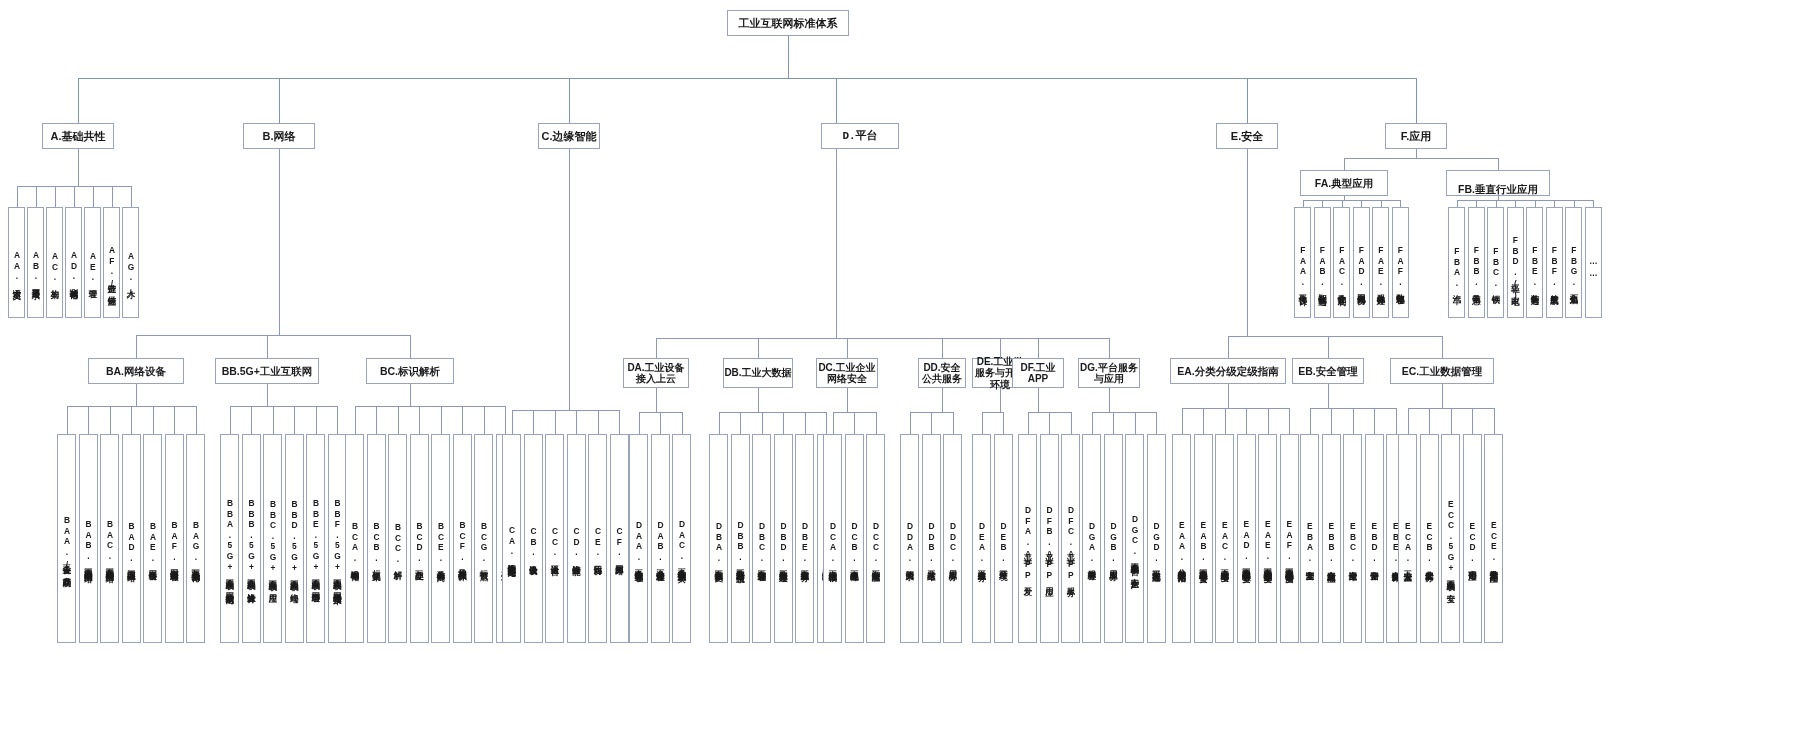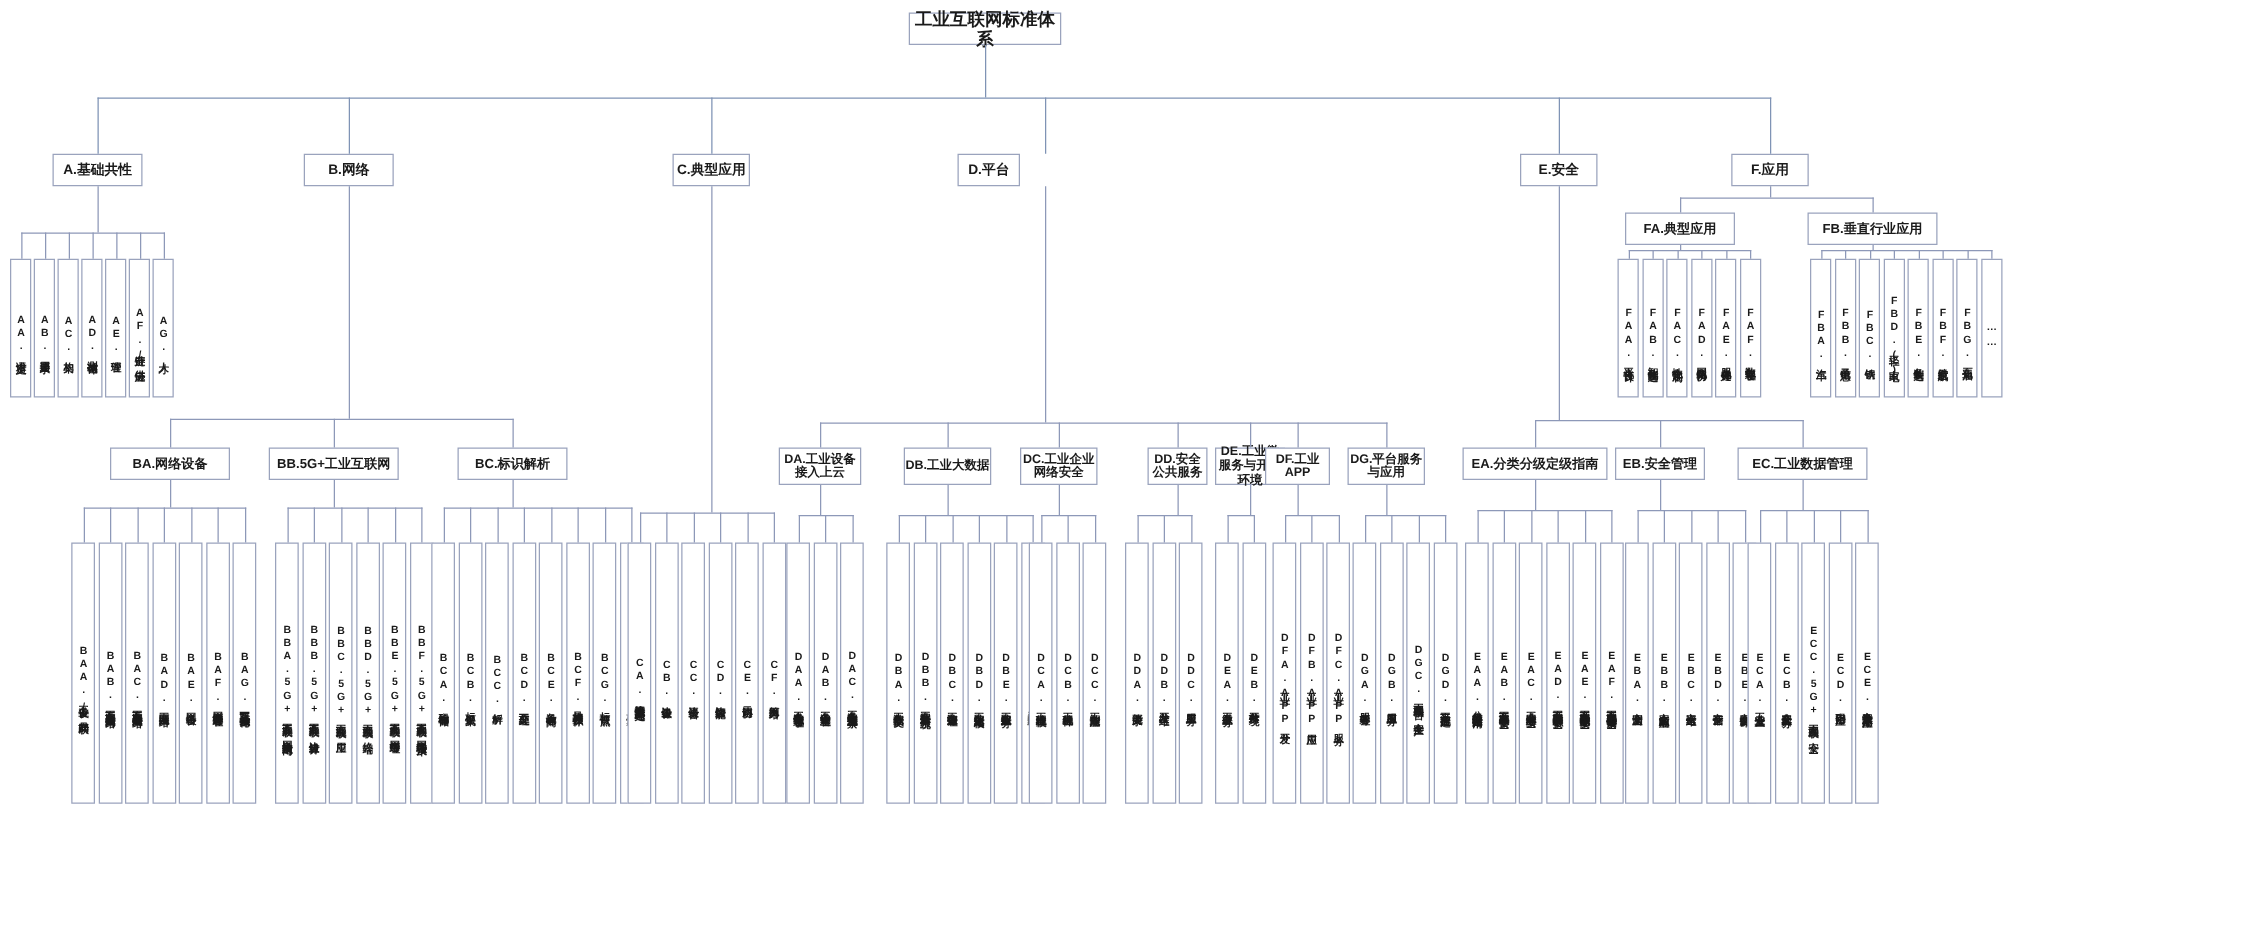--- a/index.html
+++ b/index.html
@@ -11,21 +11,21 @@
   #stage{position:relative;width:1800px;height:747px;}
 
   
   .node{
     position:absolute;box-sizing:border-box;
     border:1px solid #9aa3bd;background:#ffffff;
     display:flex;align-items:center;justify-content:center;
     text-align:center;font-weight:bold;color:#1a1a1a;
     line-height:1.15;
   }
-  .node.root{font-size:14px;}
+  .node.root{font-size:11px;}
   .node.lvl2{font-size:11px;}
   .node.lvl3{font-size:10.5px;}
   .node.lvl3b{font-size:10px;}
 
   
   .vnode{
     position:absolute;box-sizing:border-box;
     border:1px solid #9aa3bd;background:#ffffff;
     overflow:hidden;
   }
@@ -52,23 +52,23 @@
     <div class="node root" style="left: 727px; top: 10px; width: 122px; height: 26px;">
       <span>工业互联网标准体系</span>
     </div>
     <div class="node lvl2" style="left: 42px; top: 123px; width: 72px; height: 26px;">
       <span>A.基础共性</span>
     </div>
     <div class="node lvl2" style="left: 243px; top: 123px; width: 72px; height: 26px;">
       <span>B.网络</span>
     </div>
     <div class="node lvl2" style="left: 538px; top: 123px; width: 62px; height: 26px;">
-      <span>C.典型应用</span>
-    </div>
-    <div class="node lvl2" style="left: 766px; top: 123px; width: 50px; height: 26px;">
+      <span>C.边缘智能</span>
+    </div>
+    <div class="node lvl2" style="left: 821px; top: 123px; width: 78px; height: 26px; font-family: Liberation Mono, monospace;">
       <span>D.平台</span>
     </div>
     <div class="node lvl2" style="left: 1216px; top: 123px; width: 62px; height: 26px;">
       <span>E.安全</span>
     </div>
     <div class="node lvl2" style="left: 1385px; top: 123px; width: 62px; height: 26px;">
       <span>F.应用</span>
     </div>
     <div class="ln lnv accent" style="left: 788px; top: 36px; width: 1px; height: 42px;"></div>
     <div class="ln lnh accent" style="left: 78px; top: 78px; width: 1339px; height: 1px;"></div>
@@ -458,21 +458,21 @@
     <div class="ln lnv" style="left: 1442px; top: 384px; width: 1px; height: 24px;"></div>
     <div class="ln lnh" style="left: 1407.5px; top: 408px; width: 87px; height: 1px;"></div>
     <div class="ln lnv" style="left: 1407.5px; top: 408px; width: 1px; height: 26px;"></div>
     <div class="ln lnv" style="left: 1429px; top: 408px; width: 1px; height: 26px;"></div>
     <div class="ln lnv" style="left: 1450.5px; top: 408px; width: 1px; height: 26px;"></div>
     <div class="ln lnv" style="left: 1472px; top: 408px; width: 1px; height: 26px;"></div>
     <div class="ln lnv" style="left: 1493.5px; top: 408px; width: 1px; height: 26px;"></div>
     <div class="node lvl3" style="left: 1300px; top: 170px; width: 88px; height: 26px;">
       <span>FA.典型应用</span>
     </div>
-    <div class="node lvl3" style="left: 1446px; top: 170px; width: 104px; height: 26px;">
+    <div class="node lvl3" style="left: 1446px; top: 170px; width: 104px; height: 26px; align-items: flex-end;">
       <span>FB.垂直行业应用</span>
     </div>
     <div class="ln lnv" style="left: 1416px; top: 149px; width: 1px; height: 9px;"></div>
     <div class="ln lnh" style="left: 1344px; top: 158px; width: 155px; height: 1px;"></div>
     <div class="ln lnv" style="left: 1344px; top: 158px; width: 1px; height: 12px;"></div>
     <div class="ln lnv" style="left: 1498px; top: 158px; width: 1px; height: 12px;"></div>
     <div class="vnode" style="left: 1294px; top: 207px; width: 17px; height: 111px;">
       <span class="vtxt">FAA.平台化设计</span>
     </div>
     <div class="vnode" style="left: 1313.5px; top: 207px; width: 17px; height: 111px;">

